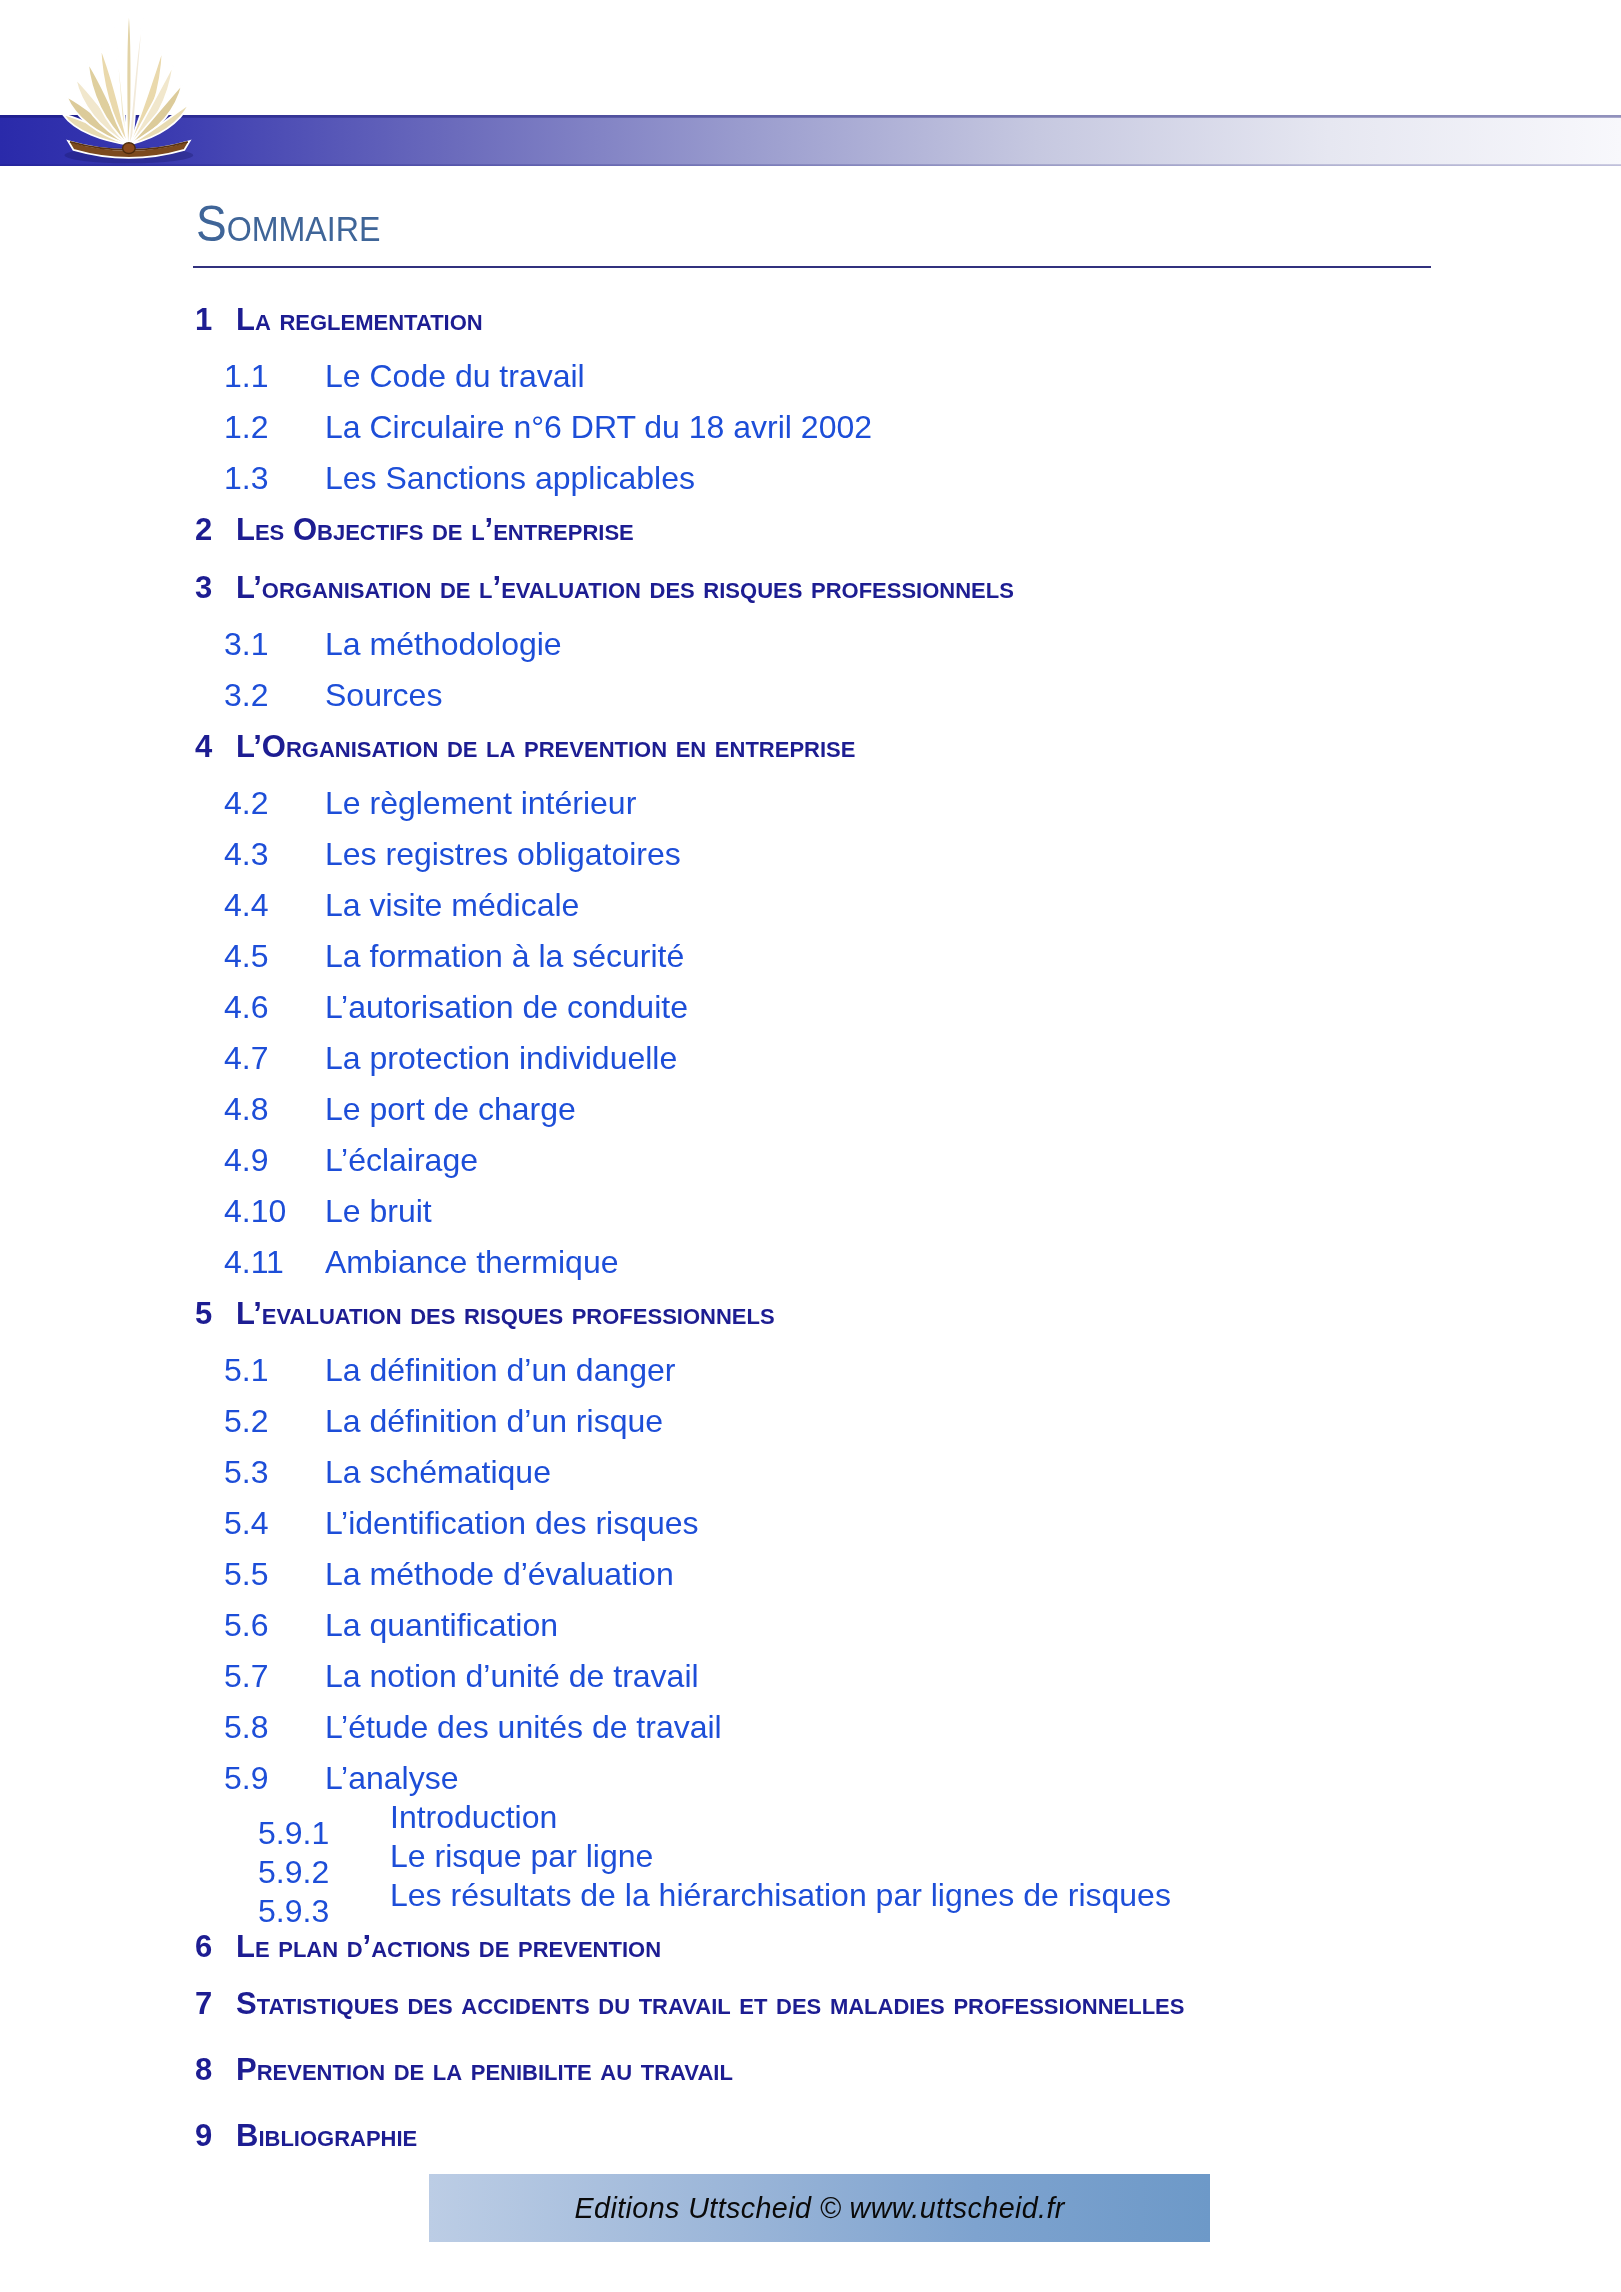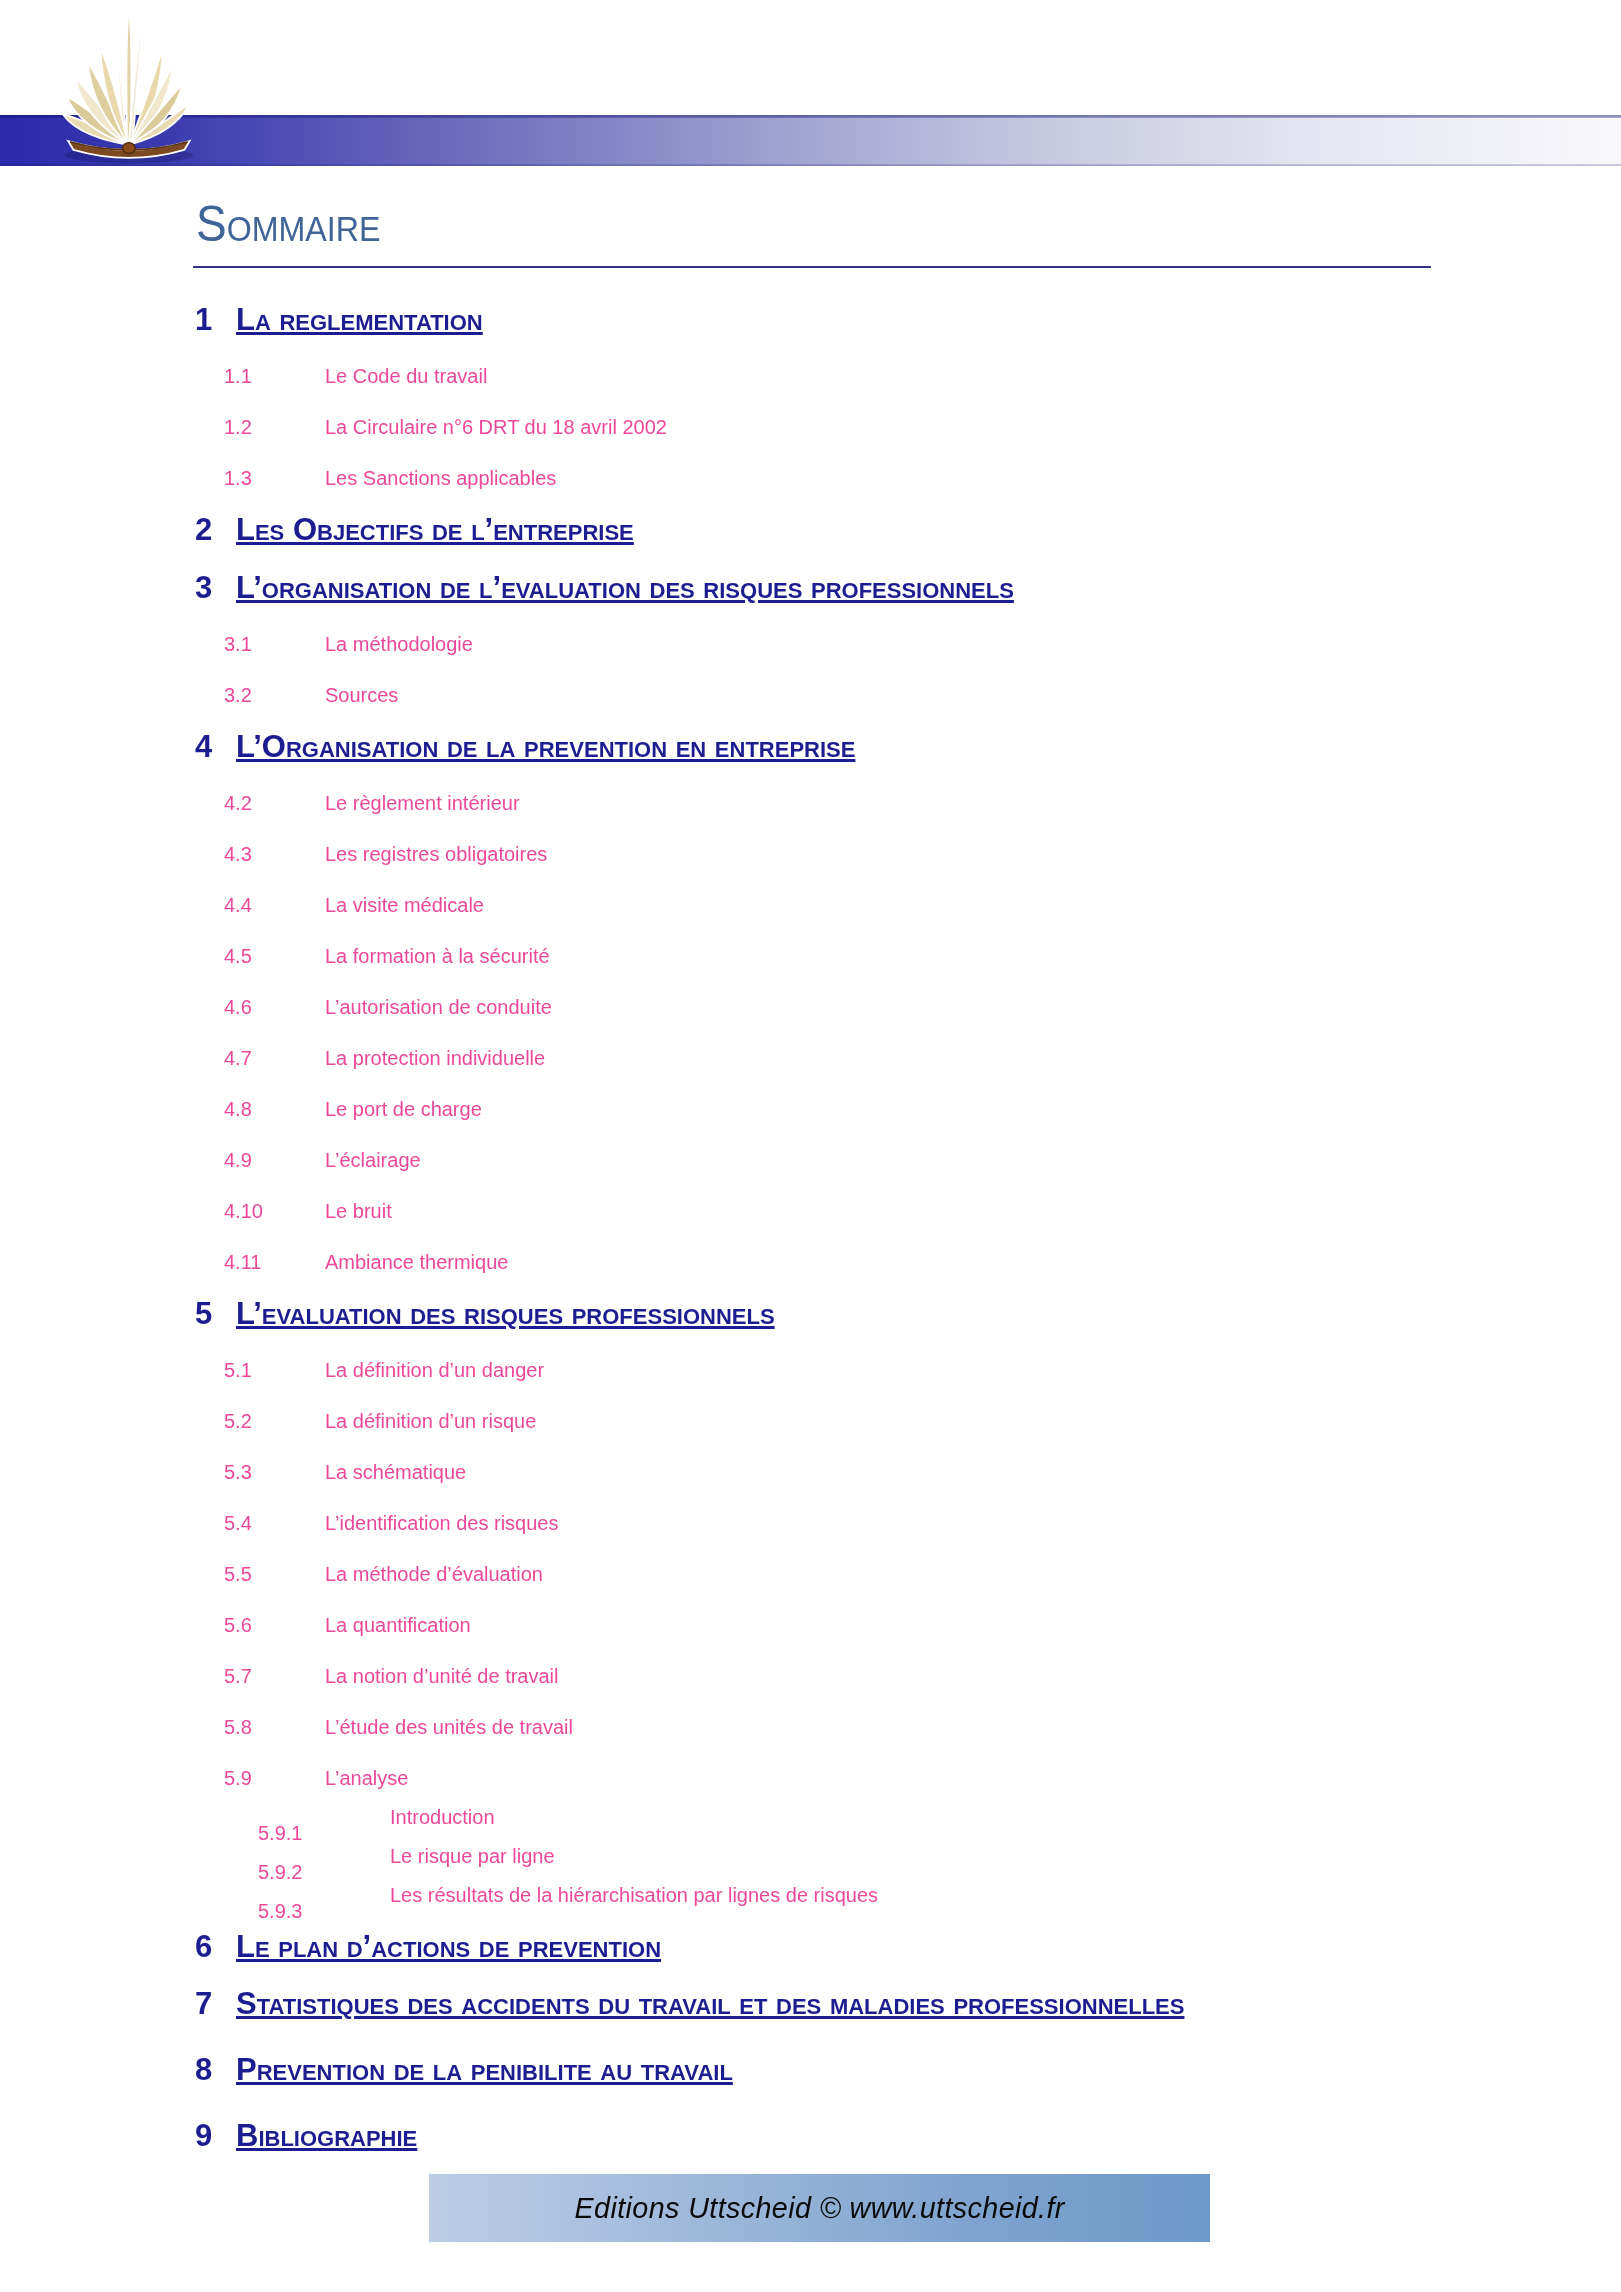--- a/index.html
+++ b/index.html
@@ -25,24 +25,24 @@
     position:absolute;left:193px;top:266px;width:1238px;height:0;
     border-top:2.7px solid #31317e;
   }
   
   .toc{position:absolute;left:195px;top:288px;width:1128px;}
   .toc-h1{
     position:relative;font-size:31px;font-weight:700;font-variant:small-caps;
     color:#1d1d92;line-height:50px;margin-top:7.2px;margin-bottom:1.8px;
   }
   .toc-h1 .num{position:absolute;left:0;top:0;}
-  .toc-h1 .label{display:block;padding-left:41px;text-decoration:underline;}
+  .toc-h1 .label{display:block;padding-left:41px;}
   .mt-lg{margin-top:16px;}
   .sub-group{margin-bottom:7.2px;}
-  .toc-l2,.toc-l3{position:relative;font-size:20px;line-height:39px;color:#ec4899;}
+  .toc-l2,.toc-l3{position:relative;font-size:32px;line-height:39px;color:#1d4ed8;}
   .toc-l2 .num{position:absolute;left:29px;top:0;}
   .toc-l2 .label{display:block;padding-left:130px;margin-top:12px;}
   .toc-l3 .num{position:absolute;left:63px;top:0;margin-top:16px;}
   .toc-l3 .label{display:block;padding-left:195px;}
   
   .footer-banner{
     position:absolute;left:429px;top:2174px;width:781px;height:68px;
     background:linear-gradient(to right,#bccde5 0%,#9ab5d8 40%,#7ea3cf 70%,#6d99c8 100%);
     display:flex;align-items:center;justify-content:center;
   }

